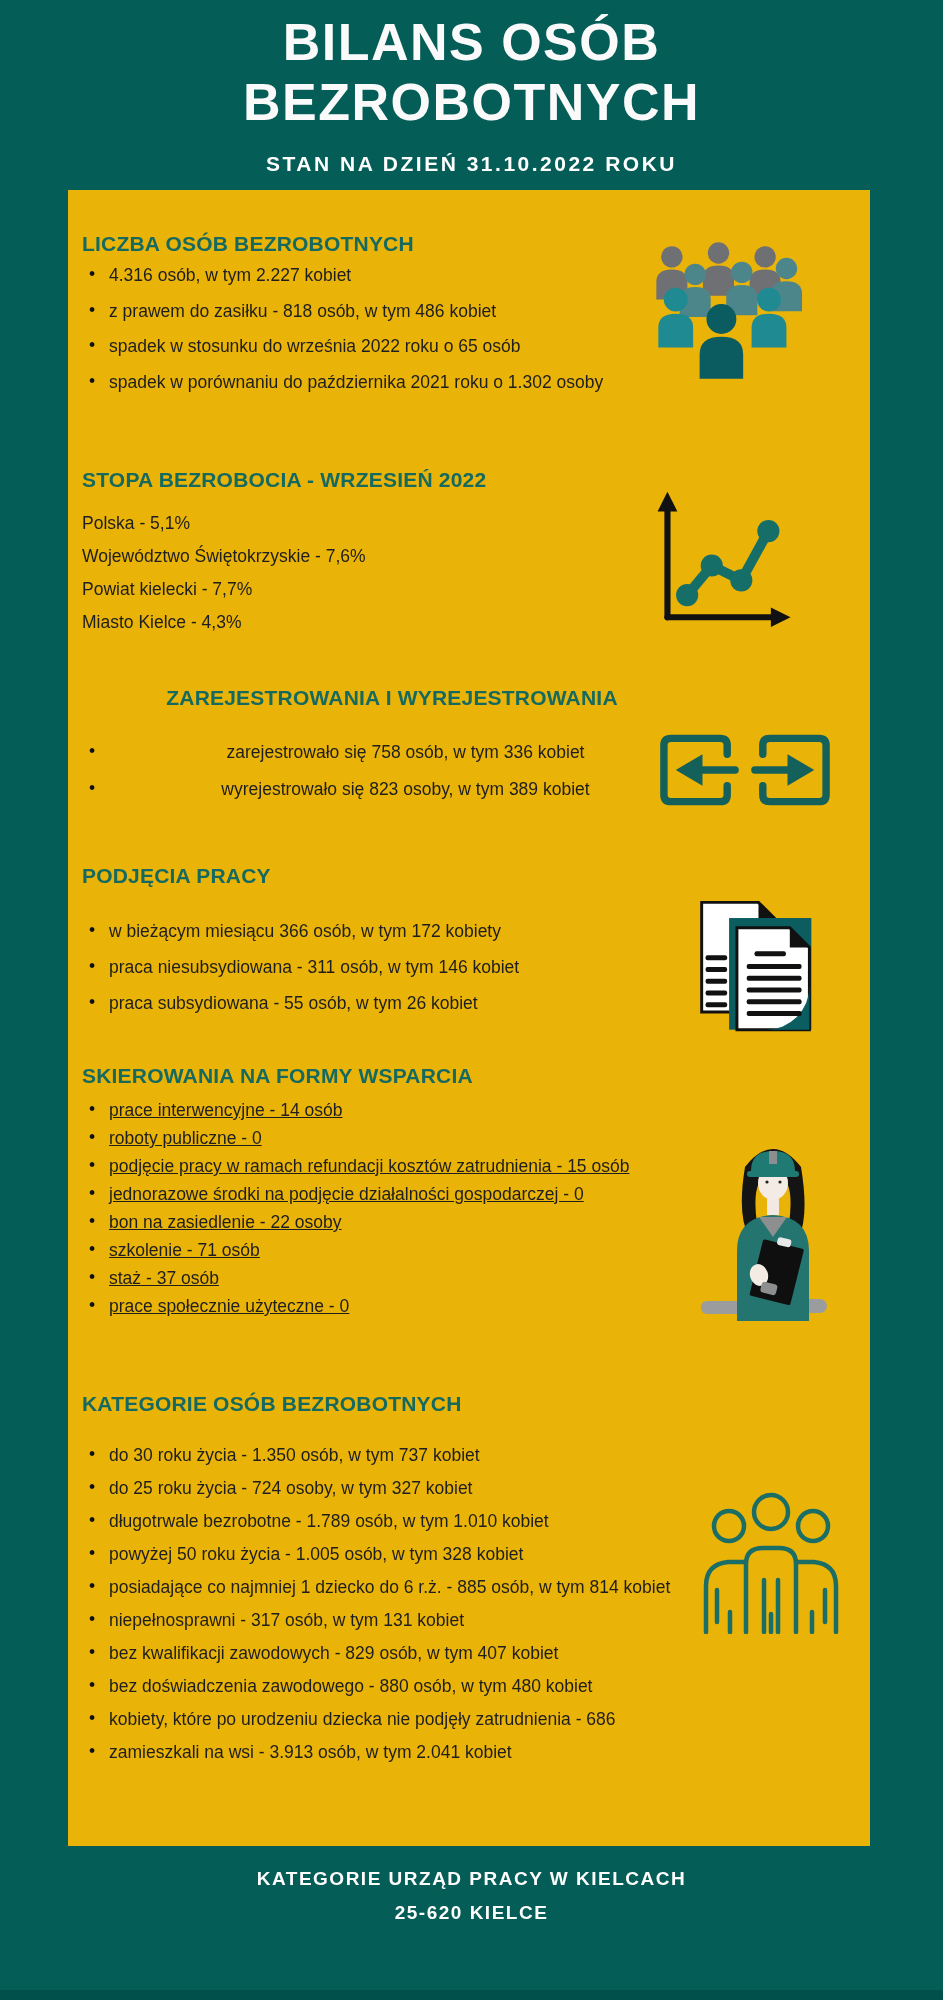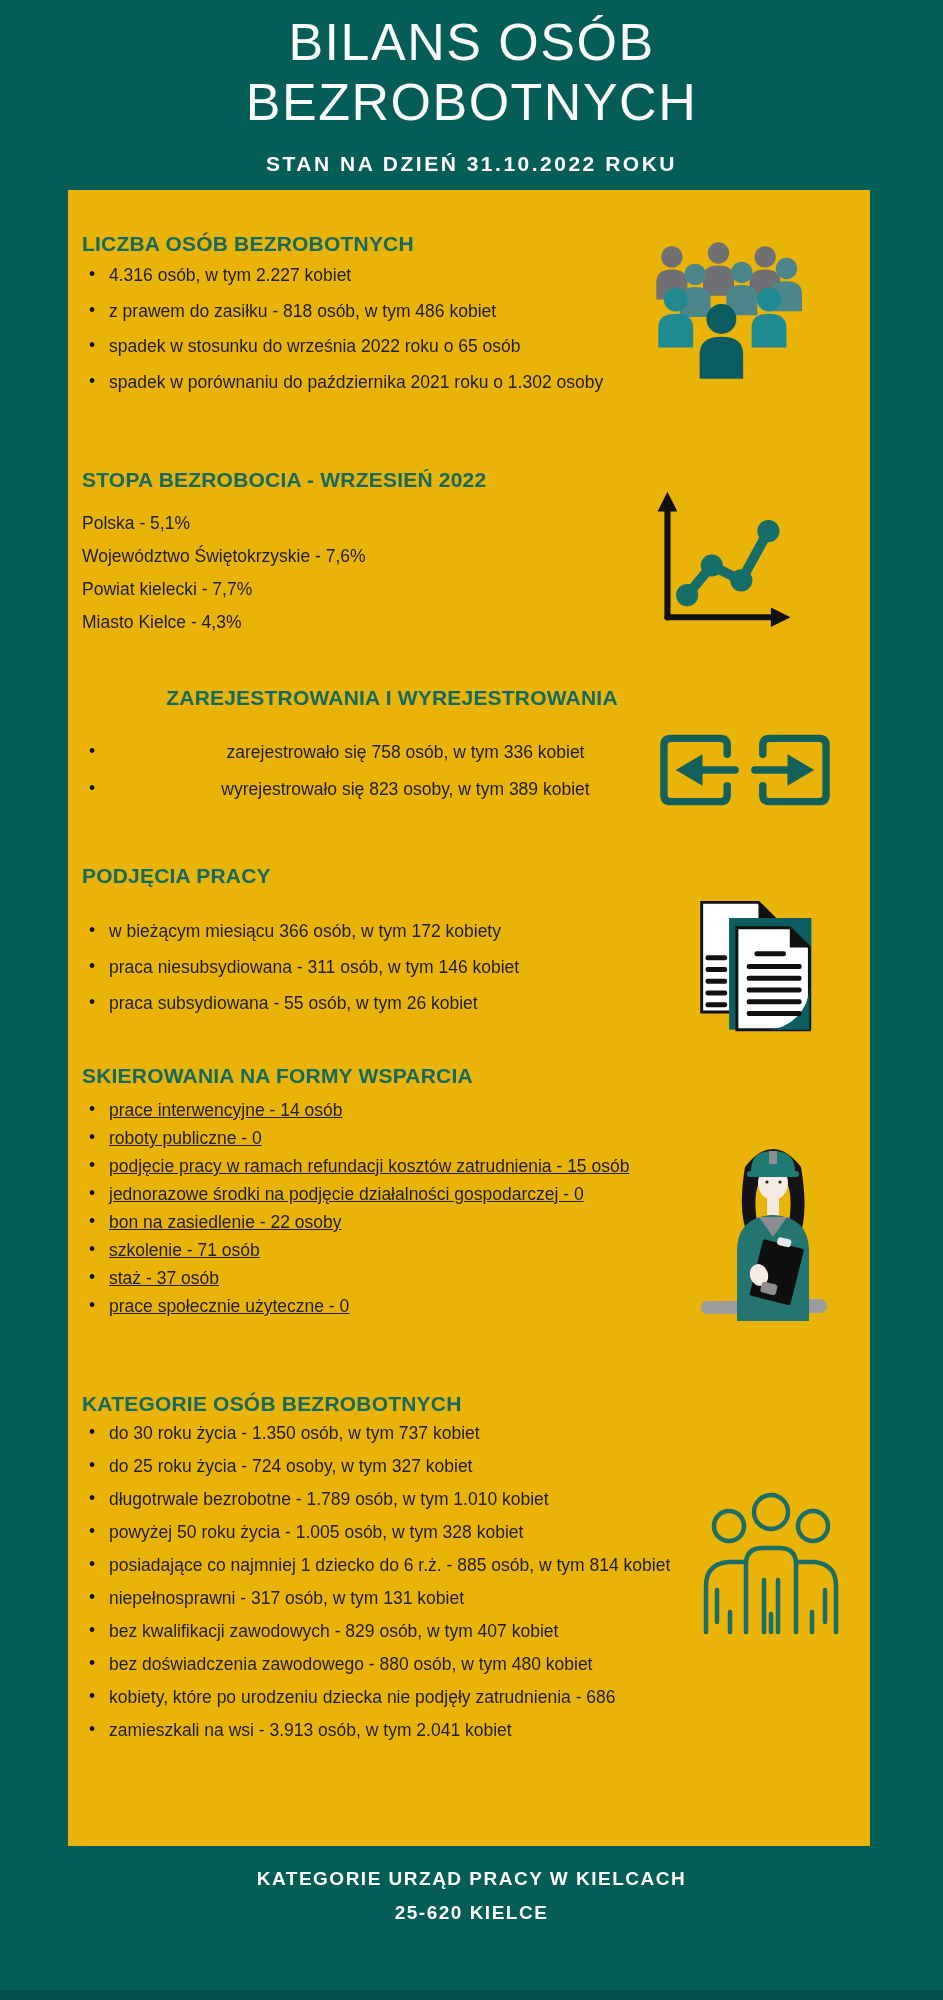--- a/index.html
+++ b/index.html
@@ -3,21 +3,21 @@
 <meta charset="utf-8">
 <style>
   html,body { margin:0; padding:0; }
   body {
     width:943px; height:2000px; position:relative; overflow:hidden;
     background:#045D56;
     font-family:"Liberation Sans", sans-serif;
   }
   .page-title {
     position:absolute; top:12px; left:0; width:100%;
-    text-align:center; color:#FAFAFA; font-weight:normal;
+    text-align:center; color:#FAFAFA; font-weight:bold;
     font-size:52px; line-height:60px; letter-spacing:1.5px;
   }
   .page-subtitle {
     position:absolute; top:152px; left:0; width:100%;
     text-align:center; color:#ffffff; font-weight:bold;
     font-size:21px; letter-spacing:2.5px;
   }
   .card {
     position:absolute; left:68px; top:190px; width:802px; height:1656px;
     background:#eab308;
@@ -29,21 +29,21 @@
   }
   ul { margin:0; padding:0; list-style:none; color:#1E1E1E; font-size:17.5px; }
   ul.bullets li { position:relative; padding-left:27px; }
   ul.bullets li::before { content:"•"; position:absolute; left:7px; top:-1px; color:#111; }
 
   .s1 { top:42px;  width:620px; }  .s1 ul { margin-top:2px; } .s1 li { line-height:35.5px; }
   .s2 { top:278px; width:620px; }  .s2 ul { margin-top:15px; } .s2 li { line-height:33px; }
   .s3 { top:496px; width:620px;text-align:center; }  .s3 ul { margin-top:24px; } .s3 li { line-height:37px; }
   .s4 { top:674px; width:620px; }  .s4 ul { margin-top:25px; } .s4 li { line-height:36px; }
   .s5 { top:874px; width:665px; }  .s5 ul { margin-top:8px;  } .s5 li { line-height:28px;text-decoration:underline; }
-  .s6 { top:1202px; width:598px; } .s6 ul { margin-top:1px; } .s6 li { line-height:33px; }
+  .s6 { top:1202px; width:598px; } .s6 ul { margin-top:23px; } .s6 li { line-height:33px; }
 
   .icon { position:absolute; }
   .icon-crowd  { left:565px; top:28px;   width:170px; height:170px; }
   .icon-chart  { left:565px; top:282px;  width:160px; height:160px; }
   .icon-inout  { left:588px; top:540px;  width:178px; height:80px; }
   .icon-docs   { left:618px; top:708px;  width:142px; height:138px; }
   .icon-woman  { left:625px; top:935px;  width:160px; height:200px; }
   .icon-group  { left:618px; top:1292px; width:170px; height:152px; }
 
   .footer {

